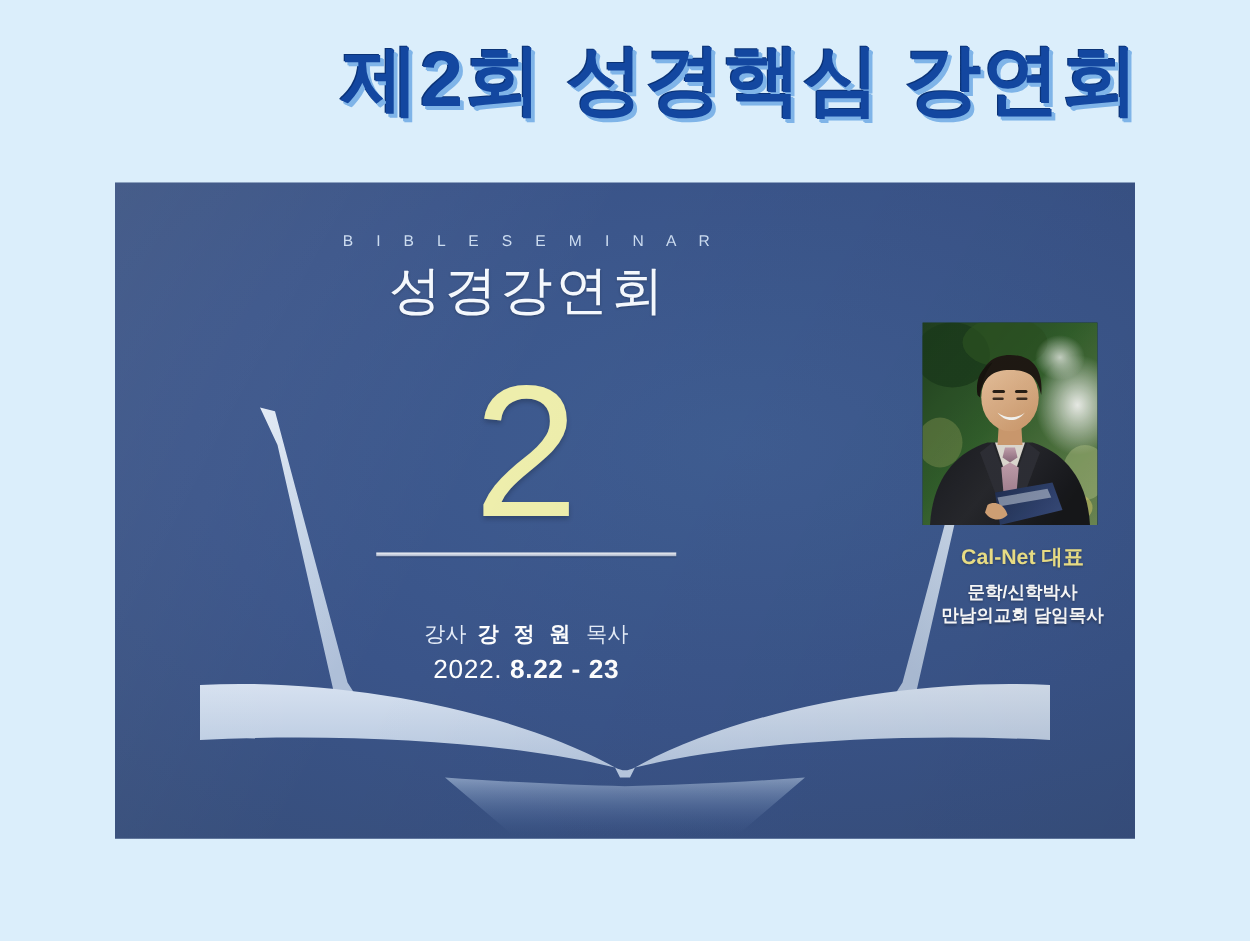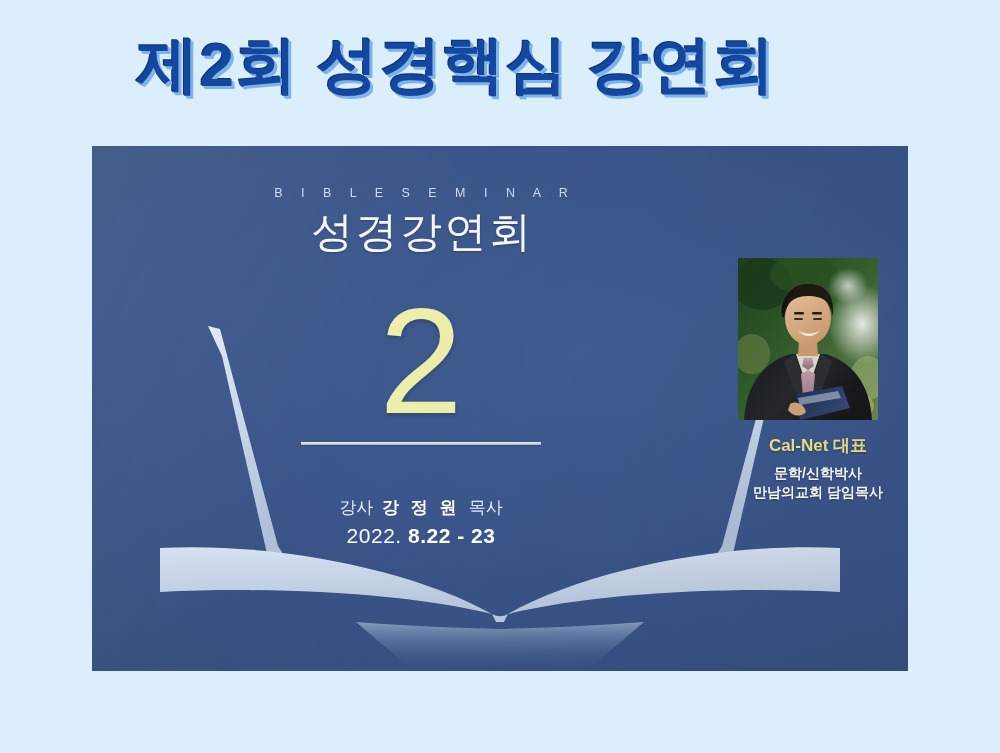--- a/index.html
+++ b/index.html
@@ -17,21 +17,21 @@
     background: #dbeefb;
     overflow: hidden;
   }
 
   
   #headline {
     position: absolute;
     left: 0;
     top: 32px;
     width: 912px;
-    text-align: center;
+    text-align: right;
     font-size: 62px;
     font-weight: bold;
     letter-spacing: 1px;
     color: #1347a0;
     text-shadow:
        2px 2px 0 #7fb4e8,
        3px 3px 0 #7fb4e8,
       -1px -1px 0 #0b3377;
     white-space: nowrap;
     line-height: 1.05;

